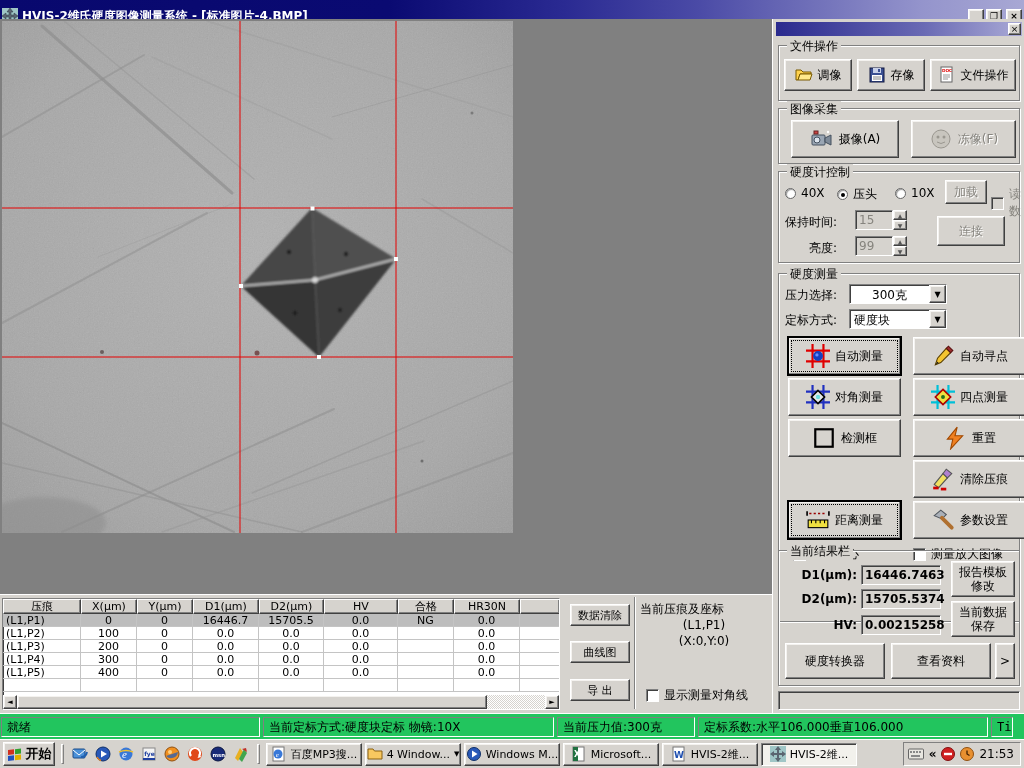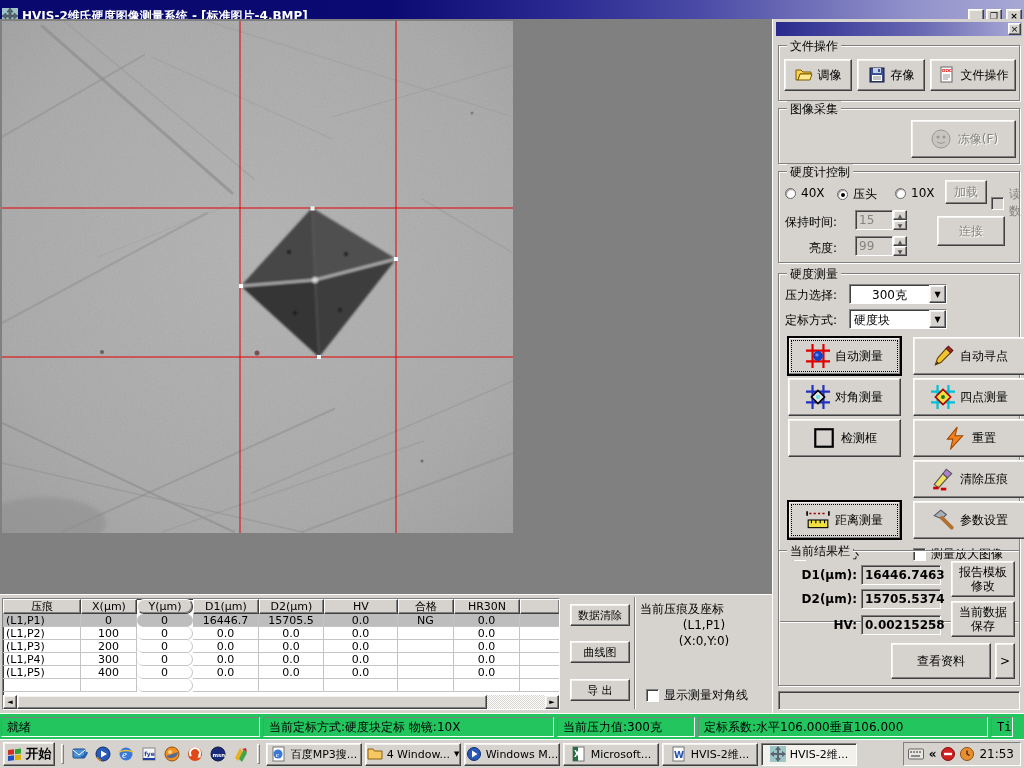--- a/index.html
+++ b/index.html
@@ -52,21 +52,21 @@
 
   
   .bstrip { position:absolute; left:0; top:575px; width:772px; height:119px; background:#d6d3ce; border-top:1px solid #fff; }
   .rtable { position:absolute; left:2px; top:3px; width:558px; height:112px; background:#fff; border:1px solid; border-color:#808080 #fff #fff #808080; box-shadow:inset 1px 1px 0 #404040; overflow:hidden; }
   .trow { display:flex; height:13px; }
   .trow.hd { height:15px; }
   .hcell { background:#d6d3ce; border:1px solid; border-color:#fff #404040 #404040 #fff; box-shadow:inset -1px -1px 0 #808080; font-size:11px; text-align:center; line-height:13px; overflow:hidden; white-space:nowrap; }
   .c { font-size:11px; line-height:13px; text-align:center; border-right:1px solid #c4c4c4; border-bottom:1px solid #c4c4c4; overflow:hidden; white-space:nowrap; }
   .c.l { text-align:left; padding-left:3px; }
   .trow.sel .c { background:#bdbdbd; }
-  .w0{width:78px;} .w1{width:56px;} .w2{width:56px;border-radius:7px;} .w3{width:66px;} .w4{width:65px;} .w5{width:74px;} .w6{width:56px;} .w7{width:66px;} .wf{flex:1; border-right:none;}
+  .w0{width:78px;} .w1{width:56px;} .w2{width:56px;} .w3{width:66px;} .w4{width:65px;} .w5{width:74px;} .w6{width:56px;} .w7{width:66px;} .wf{flex:1; border-right:none;}
   .hscroll { position:absolute; left:0; bottom:0; width:556px; height:14px; background:#d6d3ce; display:flex; }
   .sarrow { width:14px; height:14px; font-size:7px; line-height:12px; text-align:center; }
   .sthumb { width:470px; height:14px; }
   .strack { flex:1; background:repeating-conic-gradient(#fff 0 25%,#d6d3ce 0 50%) 0 0/2px 2px; }
   .tact { position:absolute; left:570px; width:60px; height:22px; font-size:11px; }
   .vsep { position:absolute; left:634px; top:2px; width:2px; height:112px; border-left:1px solid #808080; border-right:1px solid #fff; }
   .coordp { position:absolute; left:640px; top:6px; width:128px; font-size:12px; }
   .coordp div { text-align:center; line-height:16px; }
   .coordp .t1 { text-align:left; }
 
@@ -209,20 +209,30 @@
               <line x1="5" y1="9" x2="12" y2="9" stroke="#999"></line>
               <line x1="5" y1="11" x2="12" y2="11" stroke="#999"></line>
               <line x1="5" y1="13" x2="10" y2="13" stroke="#999"></line>
             </svg>
           <span>文件操作</span>
         </div>
       </div>
 
       <div class="g" style="left:5px;top:89px;width:242px;height:56px">
         <span class="gl">图像采集</span>
+        <div class="btn out" style="position:absolute;left:12px;top:11px;width:108px;height:38px">
+          <svg class="ibtn-icon" style="width:24px;height:24px;flex-basis:24px" viewBox="0 0 24 24">
+              <rect x="2" y="8" width="13" height="10" rx="1" fill="#9aa6b4" stroke="#44505e"></rect>
+              <circle cx="7" cy="13" r="3" fill="#dce4ee" stroke="#44505e"></circle>
+              <polygon points="15,11 21,8 21,18 15,15" fill="#7e8a98" stroke="#44505e"></polygon>
+              <rect x="4" y="4" width="4" height="3" fill="#c44" stroke="#622"></rect>
+              <circle cx="18" cy="5" r="1.2" fill="#fff"></circle>
+            </svg>
+          <span>摄像(A)</span>
+        </div>
         <div class="btn out dis" style="position:absolute;left:132px;top:11px;width:105px;height:38px">
           <svg class="ibtn-icon" style="width:24px;height:24px;flex-basis:24px" viewBox="0 0 24 24">
               <circle cx="12" cy="12" r="9" fill="#c8c5be" stroke="#9a9790"></circle>
               <circle cx="9" cy="10" r="1.5" fill="#9a9790"></circle>
               <circle cx="15" cy="10" r="1.5" fill="#9a9790"></circle>
               <path d="M8 15 q4 3 8 0" stroke="#9a9790" fill="none"></path>
             </svg>
           <span>冻像(F)</span>
         </div>
       </div>
@@ -374,20 +384,21 @@
         <div class="rrow" style="left:4px;top:38px">
           <span class="rlab">D2(μm):</span>
           <span class="rval">15705.5374</span>
         </div>
         <div class="rrow" style="left:4px;top:64px">
           <span class="rlab">HV:</span>
           <span class="rval">0.00215258</span>
         </div>
         <div class="btn out" style="position:absolute;left:172px;top:10px;width:64px;height:36px;font-size:12px;line-height:14px;text-align:center;padding:0 2px">报告模板修改</div>
         <div class="btn out" style="position:absolute;left:172px;top:50px;width:64px;height:36px;font-size:12px;line-height:14px;text-align:center;padding:0 2px">当前数据保存</div>
+        <div class="btn out" style="position:absolute;left:6px;top:92px;width:100px;height:36px">硬度转换器</div>
         <div class="btn out" style="position:absolute;left:112px;top:92px;width:100px;height:36px">查看资料</div>
         <div class="btn out" style="position:absolute;left:216px;top:92px;width:20px;height:36px">&gt;</div>
       </div>
 
       <div class="in" style="position:absolute;left:5px;top:672px;width:242px;height:19px;background:#d6d3ce"></div>
     </div>
 
     <div class="bstrip">
 
       <div class="rtable">

